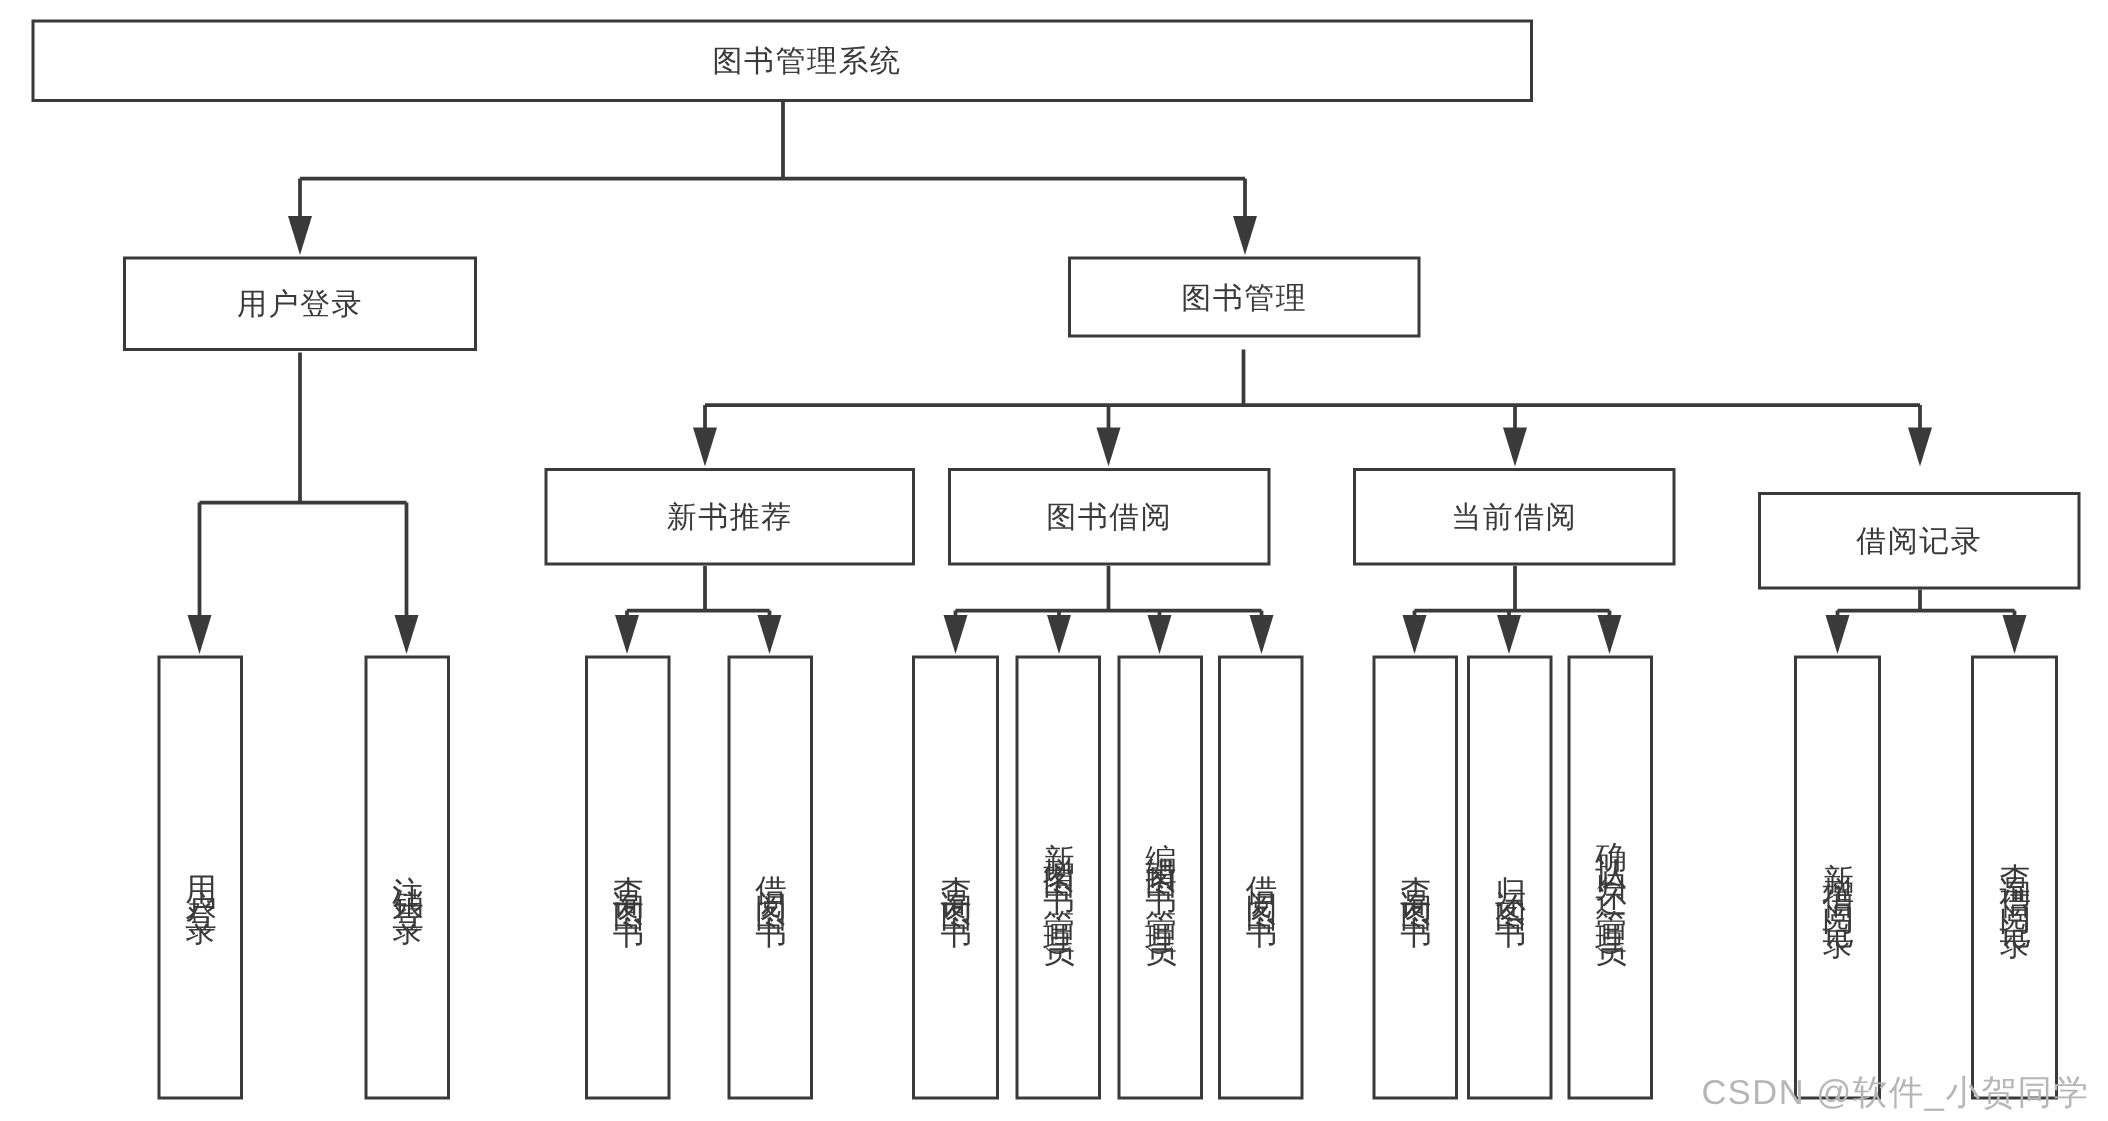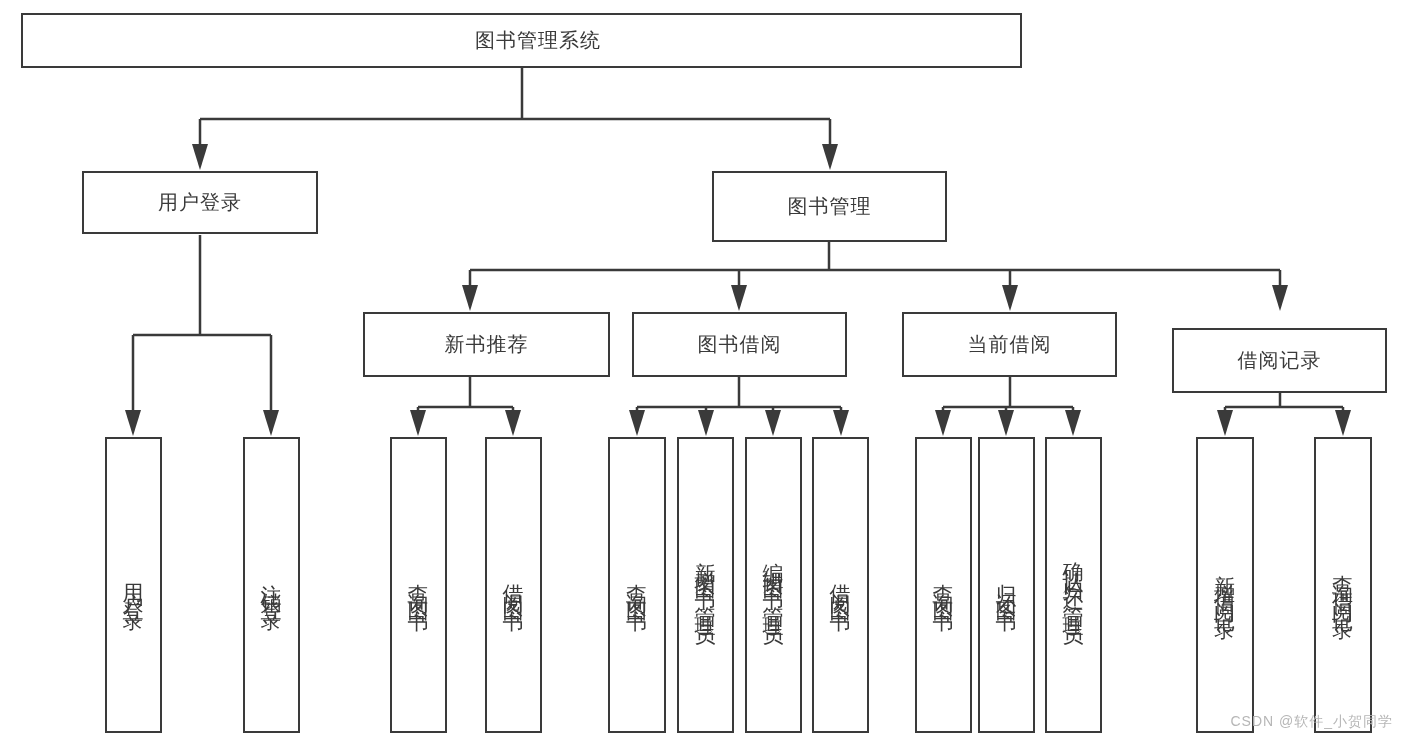--- a/index.html
+++ b/index.html
@@ -34,21 +34,21 @@
     line-height:1;
     white-space:nowrap;
   }
   #connectors{
     position:absolute;left:0;top:0;z-index:1;
   }
   #watermark{
     position:absolute;
     right:12px;
     top:713px;
-    font-size:14px;
+    font-size:23px;
     color:#b6b6b6;
     letter-spacing:1px;
     z-index:3;
     white-space:nowrap;
   }
 </style>
 </head>
 <body>
 
 <div id="stage">
@@ -96,21 +96,21 @@
     </g>
   </svg>
 
   <div class="box" style="left:21px;top:13px;width:1001px;height:55px;padding-left:33px;">
     <span>图书管理系统</span>
   </div>
 
   <div class="box" style="left:82px;top:171px;width:236px;height:63px;">
     <span>用户登录</span>
   </div>
-  <div class="box" style="left:712px;top:171px;width:235px;height:71px;">
+  <div class="box" style="left:712px;top:171px;width:235px;height:54px;">
     <span>图书管理</span>
   </div>
 
   <div class="box" style="left:363px;top:312px;width:247px;height:65px;">
     <span>新书推荐</span>
   </div>
   <div class="box" style="left:902px;top:312px;width:215px;height:65px;">
     <span>当前借阅</span>
   </div>
   <div class="box" style="left:632px;top:312px;width:215px;height:65px;">

